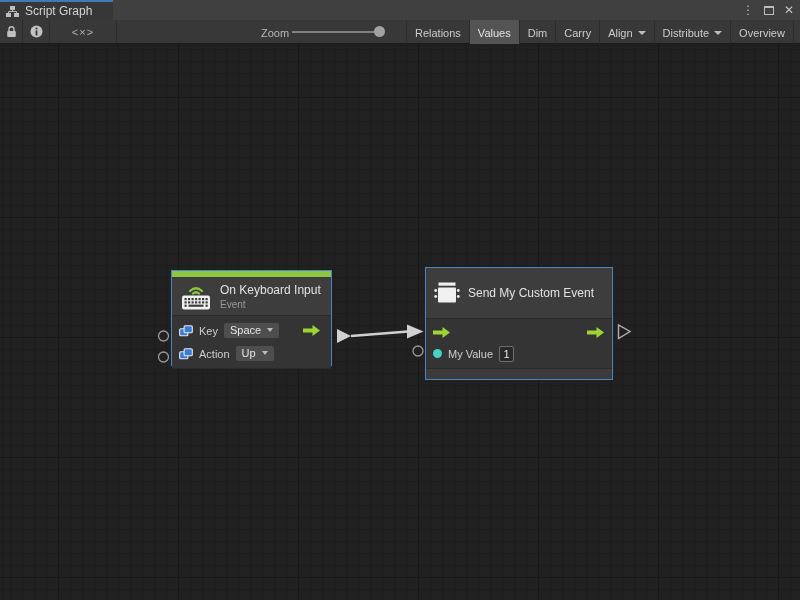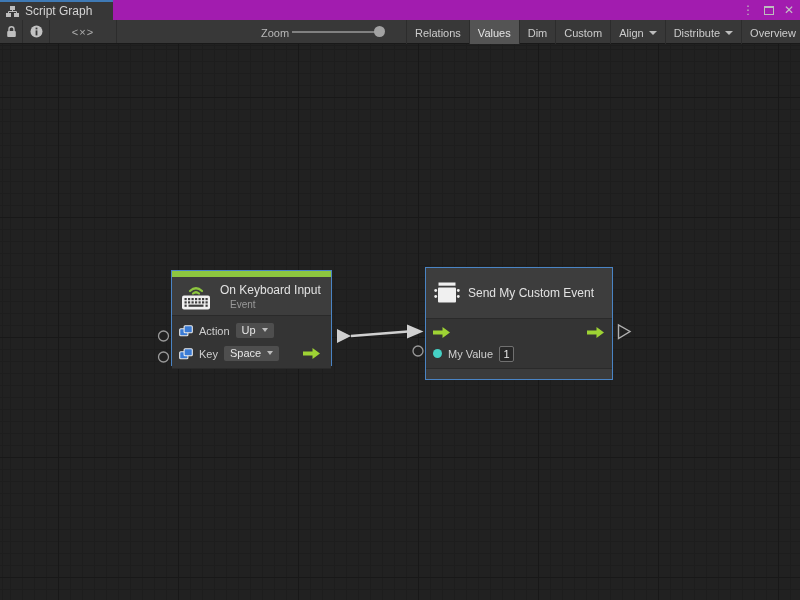--- a/index.html
+++ b/index.html
@@ -3,21 +3,21 @@
 <meta charset="utf-8">
 <style>
   * { box-sizing: border-box; }
   html,body { margin:0; padding:0; }
   body {
     width:800px; height:600px; position:relative; overflow:hidden;
     background:#252525; font-family:"Liberation Sans", sans-serif;
     -webkit-font-smoothing:antialiased;
   }
   
-  .tabbar { position:absolute; top:0; left:0; width:800px; height:28px; background:#a21caf;text-align:right; }
+  .tabbar { position:absolute; top:0; left:0; width:800px; height:28px; background:#404040;text-align:right; }
   .tab {
     position:absolute; left:0; top:0; width:113px; height:20px;
     background:#373737; border-top:2px solid #3f7ab5;
     display:flex; align-items:center; gap:6px; padding-left:6px;
     color:#d4d4d4; font-size:12px;
   }
   .win-controls { position:absolute; right:6px; top:0; height:20px; display:flex; align-items:center; gap:10px; }
   .kebab { color:#bdbdbd; font-size:12px; line-height:1; }
   .maxbox { width:10px; height:9px; border:1px solid #bdbdbd; border-top:2px solid #bdbdbd; }
   .closex { color:#c4c4c4; font-size:12px; line-height:1; }
@@ -62,21 +62,21 @@
     position:absolute; border:1.5px solid #4a84c4; background:#343434;
     display:flex; flex-direction:column;
   }
   .node1 { left:171px; top:226px; width:161px; height:96px; }
   .node2 { left:425px; top:223px; width:188px; height:113px; }
   .accent { height:6px; background:#8dc63f; flex:0 0 auto; }
   .nhead { background:#3d3d3d; display:flex; align-items:center; gap:8px; padding:0 8px; flex:0 0 auto; }
   .node1 .nhead { height:38px; }
   .node2 .nhead { height:50px; }
   .ntitle { font-size:12px; color:#e2e2e2; white-space:nowrap; }
-  .nsub { font-size:10px; color:#9a9a9a; margin-top:2px;margin-left:10px; }
+  .nsub { font-size:10px; color:#9a9a9a; margin-top:2px; }
   .nports {
     background:#343434; border-top:1px solid #2a2a2a; border-bottom:1px solid #2a2a2a;
     padding:5px 7px; display:flex; flex-direction:column; gap:4px; flex:0 0 auto;
   }
   .prow { display:flex; align-items:center; gap:6px; height:19px; position:relative; font-size:11px; color:#cfcfcf; }
   .dd {
     display:inline-flex; align-items:center; gap:6px; background:#4e4e4e;
     border-radius:2px; padding:1px 6px 2px 6px; color:#e6e6e6; font-size:11px;
   }
   .flow-right { position:absolute; right:3px; top:3px; }
@@ -146,21 +146,21 @@
     <div class="tb-btn">
       <span>Relations</span>
     </div>
     <div class="tb-btn active">
       <span>Values</span>
     </div>
     <div class="tb-btn">
       <span>Dim</span>
     </div>
     <div class="tb-btn">
-      <span>Custom</span>
+      <span>Carry</span>
     </div>
     <div class="tb-btn">
       <span>Align</span>
       <span class="caret"></span>
     </div>
     <div class="tb-btn">
       <span>Distribute</span>
       <span class="caret"></span>
     </div>
     <div class="tb-btn">
@@ -219,39 +219,39 @@
         <div class="ntitle">On Keyboard Input</div>
         <div class="nsub">Event</div>
       </div>
     </div>
     <div class="nports">
       <div class="prow">
         <svg width="14" height="12" viewBox="0 0 14 12">
           <rect x="0.7" y="3.7" width="8.2" height="7" rx="1" fill="#3a7bd5" stroke="#eaeaea" stroke-width="1.1"></rect>
           <rect x="5.1" y="0.7" width="8.2" height="7" rx="1" fill="#3a7bd5" stroke="#eaeaea" stroke-width="1.1"></rect>
         </svg>
-        <span>Action</span>
-        <span class="dd">
-          <span>Up</span>
-          <span class="caret sm"></span>
-        </span>
-      </div>
-      <div class="prow">
-        <svg width="14" height="12" viewBox="0 0 14 12">
-          <rect x="0.7" y="3.7" width="8.2" height="7" rx="1" fill="#3a7bd5" stroke="#eaeaea" stroke-width="1.1"></rect>
-          <rect x="5.1" y="0.7" width="8.2" height="7" rx="1" fill="#3a7bd5" stroke="#eaeaea" stroke-width="1.1"></rect>
-        </svg>
         <span>Key</span>
         <span class="dd">
           <span>Space</span>
           <span class="caret sm"></span>
         </span>
         <svg class="flow-right" width="18" height="13" viewBox="0 0 18 13">
           <polygon points="0,4.5 9.5,4.5 9.5,1 17,6.5 9.5,12 9.5,8.5 0,8.5" fill="#9ed334"></polygon>
         </svg>
+      </div>
+      <div class="prow">
+        <svg width="14" height="12" viewBox="0 0 14 12">
+          <rect x="0.7" y="3.7" width="8.2" height="7" rx="1" fill="#3a7bd5" stroke="#eaeaea" stroke-width="1.1"></rect>
+          <rect x="5.1" y="0.7" width="8.2" height="7" rx="1" fill="#3a7bd5" stroke="#eaeaea" stroke-width="1.1"></rect>
+        </svg>
+        <span>Action</span>
+        <span class="dd">
+          <span>Up</span>
+          <span class="caret sm"></span>
+        </span>
       </div>
     </div>
     <div class="nfooter"></div>
   </div>
 
   <div class="node node2">
     <div class="nhead">
       <svg width="26" height="24" viewBox="0 0 26 24">
         <g fill="#f0f0f0">
           <rect x="4.5" y="1.5" width="17" height="3.2"></rect>

